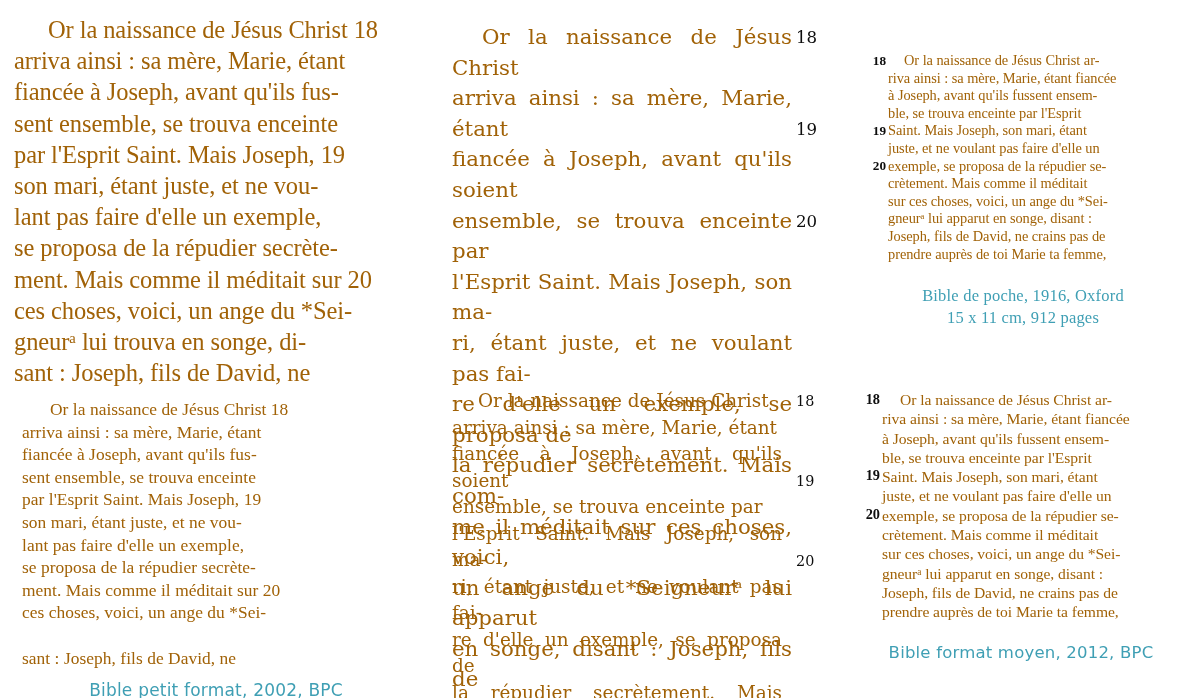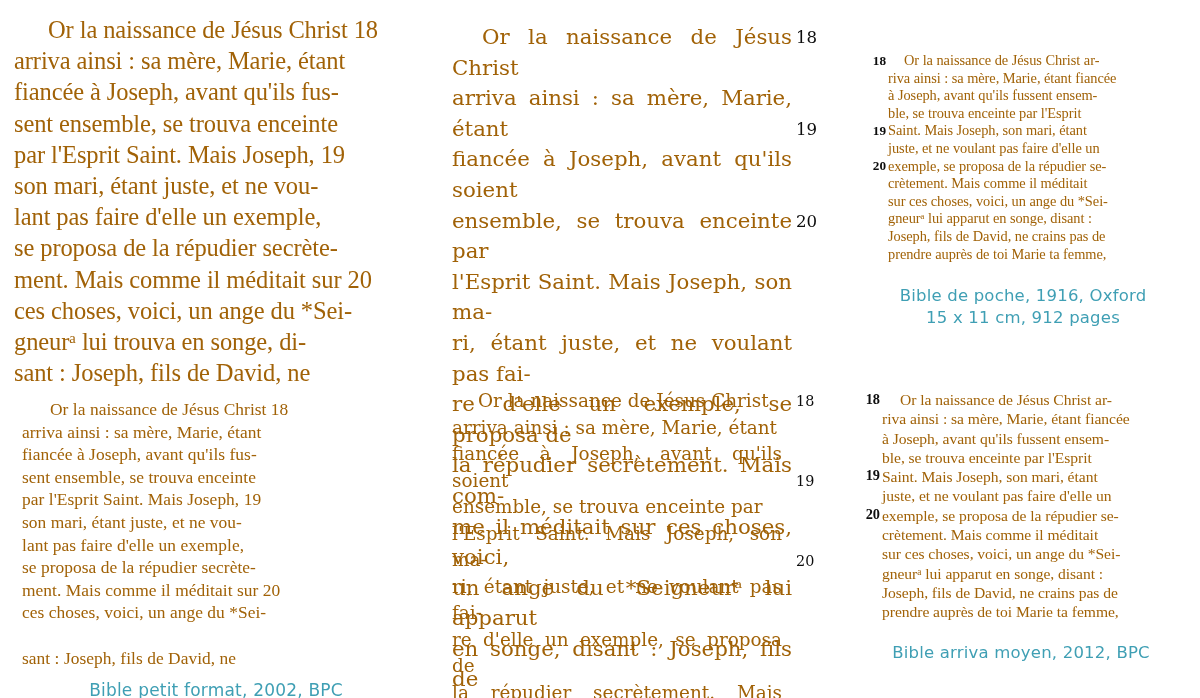--- a/index.html
+++ b/index.html
@@ -143,20 +143,21 @@
     line-height: 17.6px;
     letter-spacing: -0.05px;
   }
   #sample-5 .vmargin { font-size: 14.4px; height: 1px; }
   #sample-5 .vmargin span:nth-child(1) { top: 1px; }
   #sample-5 .vmargin span:nth-child(2) { top: 71px; }
   #sample-5 .vmargin span:nth-child(3) { top: 106px; }
   #sample-5 .caption {
     font-size: 16.5px;
     margin-top: 22px;
+    font-family: Liberation Serif, serif;
   }
 
   #sample-6 { left: 852px; top: 390px; width: 338px; }
   #sample-6 .passage {
     font-size: 15.6px;
     line-height: 19.3px;
     letter-spacing: -0.05px;
   }
   #sample-6 .vmargin { font-size: 15.6px; height: 1px; }
   #sample-6 .vmargin span:nth-child(1) { top: 1px; }
@@ -306,15 +307,15 @@
       <span>juste, et ne voulant pas faire d'elle un</span><br>
       <span>exemple, se proposa de la répudier se-</span><br>
       <span>crètement. Mais comme il méditait</span><br>
       <span>sur ces choses, voici, un ange du *Sei-</span><br>
       <span>gneurᵃ lui apparut en songe, disant :</span><br>
       <span>Joseph, fils de David, ne crains pas de</span><br>
       <span>prendre auprès de toi Marie ta femme,</span>
     </div>
   </div>
   <div class="caption">
-    <span class="cap-line">Bible arriva moyen, 2012, BPC</span>
+    <span class="cap-line">Bible format moyen, 2012, BPC</span>
   </div>
 </div>
 
 </body></html>

